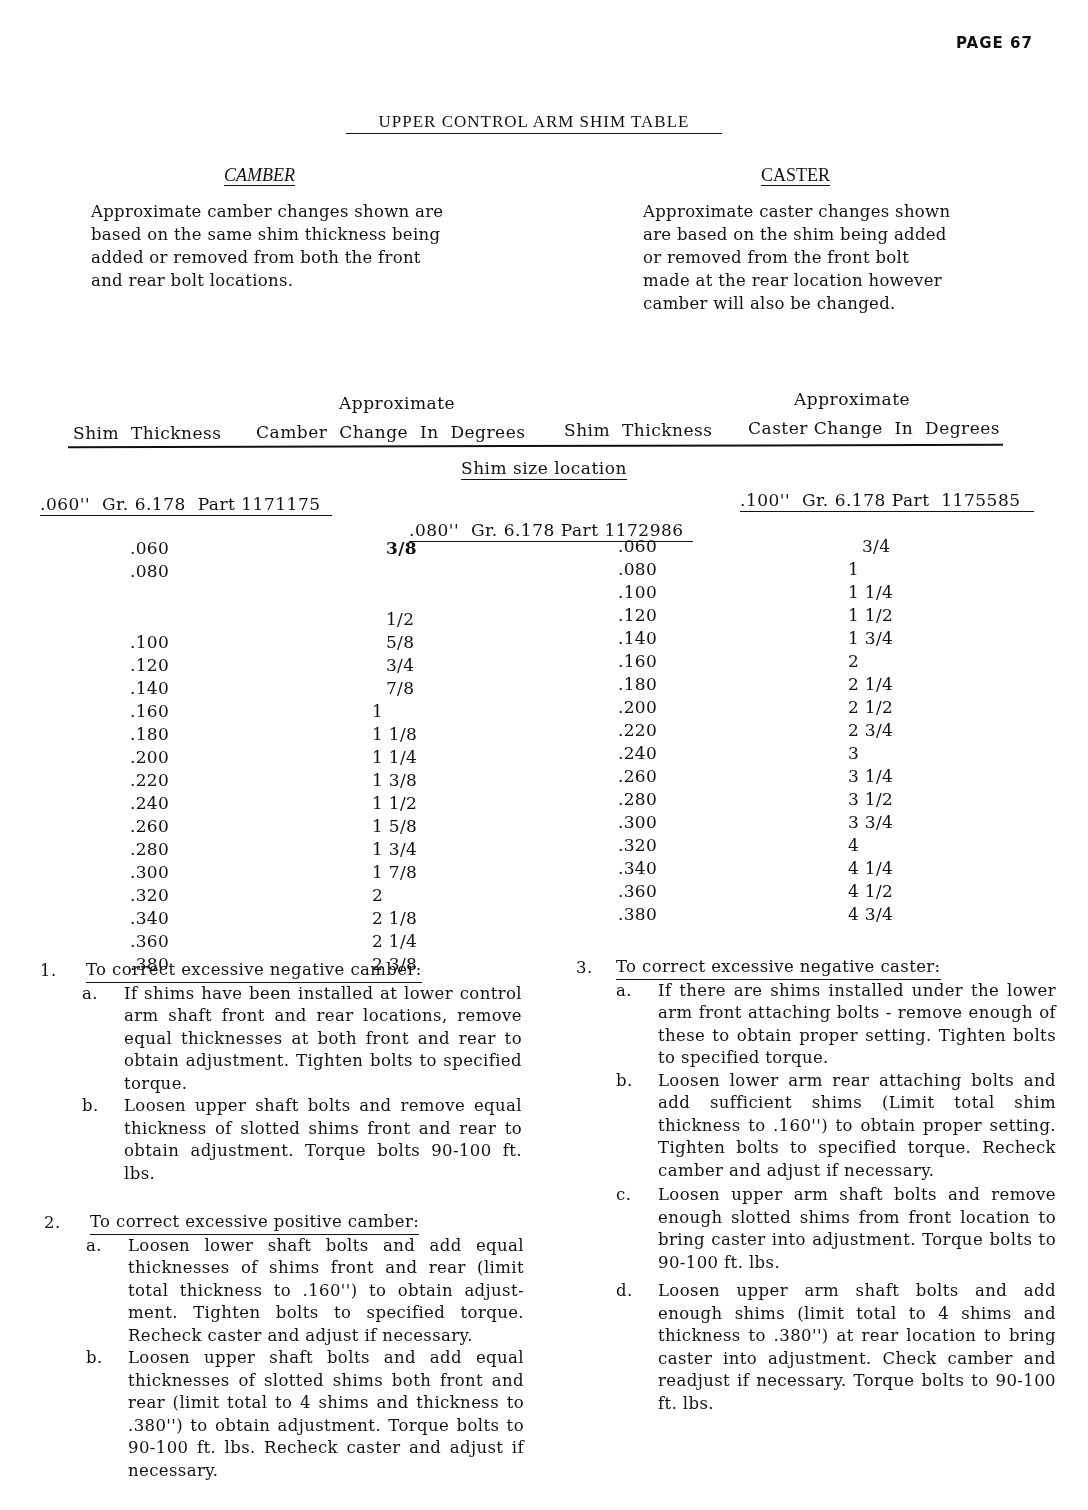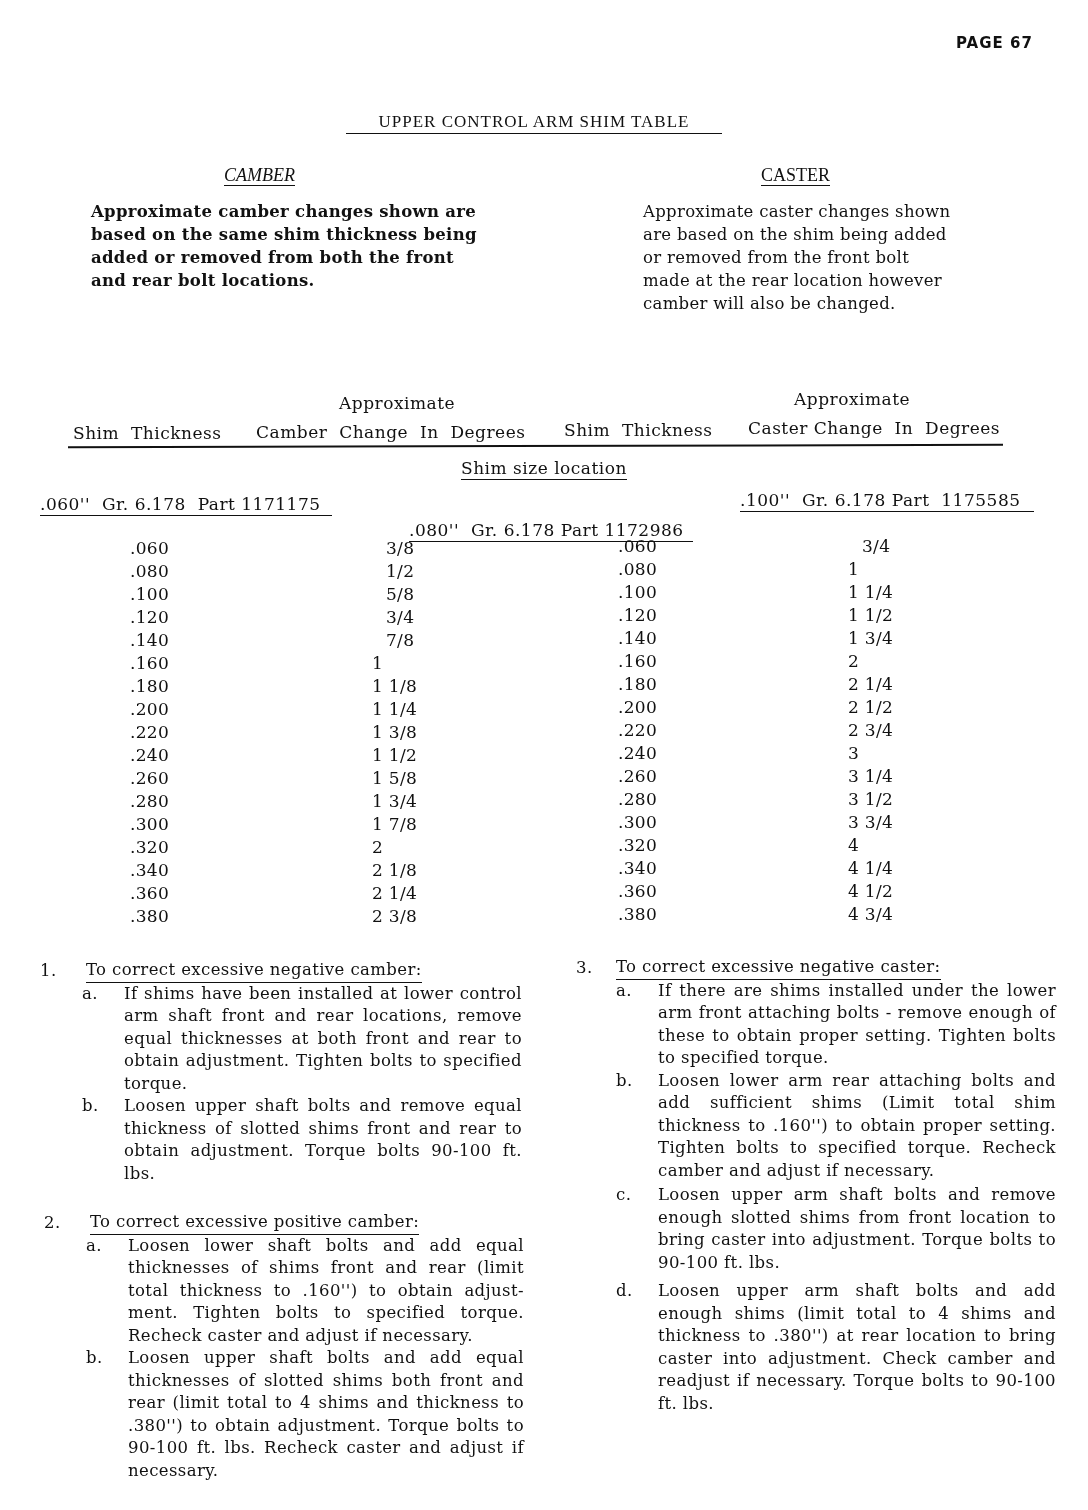--- a/index.html
+++ b/index.html
@@ -49,21 +49,21 @@
 </head>
 <body>
 
 <div class="abs page-number">PAGE 67</div>
 
 <div class="abs title">UPPER CONTROL ARM SHIM TABLE</div>
 
 <div class="abs sec-head" style="top:165px; left:224px;font-style:italic;">CAMBER</div>
 <div class="abs sec-head" style="top:165px; left:761px;font-family:Liberation Serif, serif;">CASTER</div>
 
-<div class="abs intro" style="top:200px; left:91px; width:400px;font-weight:bold;">
+<div class="abs intro" style="top:200px; left:91px; width:400px;">
   <div>Approximate camber changes shown are</div>
   <div>based on the same shim thickness being</div>
   <div>added or removed from both the front</div>
   <div>and rear bolt locations.</div>
 </div>
 <div class="abs intro" style="top:200px; left:643px; width:360px;">
   <div>Approximate caster changes shown</div>
   <div>are based on the shim being added</div>
   <div>or removed from the front bolt</div>
   <div>made at the rear location however</div>
@@ -81,25 +81,25 @@
 
 <div class="abs col-head ul" style="top:458px; left:461px;">Shim size location</div>
 
 <div class="abs col-head ul" style="top:494px; left:40px; width:292px; white-space:pre;">.060''  Gr. 6.178  Part 1171175</div>
 <div class="abs col-head ul" style="top:520px; left:409px; width:284px; white-space:pre;">.080''  Gr. 6.178 Part 1172986</div>
 <div class="abs col-head ul" style="top:490px; left:740px; width:294px; white-space:pre;">.100''  Gr. 6.178 Part  1175585</div>
 
 <div class="abs" style="top:537px; left:130px;" id="camber-table">
     <div class="cell" style="display: flex;">
       <span style="width: 242px; flex: 0 0 auto;">.060</span>
-      <span style="padding-left: 14px;">3/8</span>
+      <span style="padding-left: 14px; font-weight: bold;">3/8</span>
     </div>
     <div class="cell" style="display: flex;">
       <span style="width: 242px; flex: 0 0 auto;">.080</span>
-      <span style="padding-left: 14px;">1/2</span>
+      <span style="padding-left: 14px; margin-top: 48px;">1/2</span>
     </div>
     <div class="cell" style="display: flex;">
       <span style="width: 242px; flex: 0 0 auto;">.100</span>
       <span style="padding-left: 14px;">5/8</span>
     </div>
     <div class="cell" style="display: flex;">
       <span style="width: 242px; flex: 0 0 auto;">.120</span>
       <span style="padding-left: 14px;">3/4</span>
     </div>
     <div class="cell" style="display: flex;">

